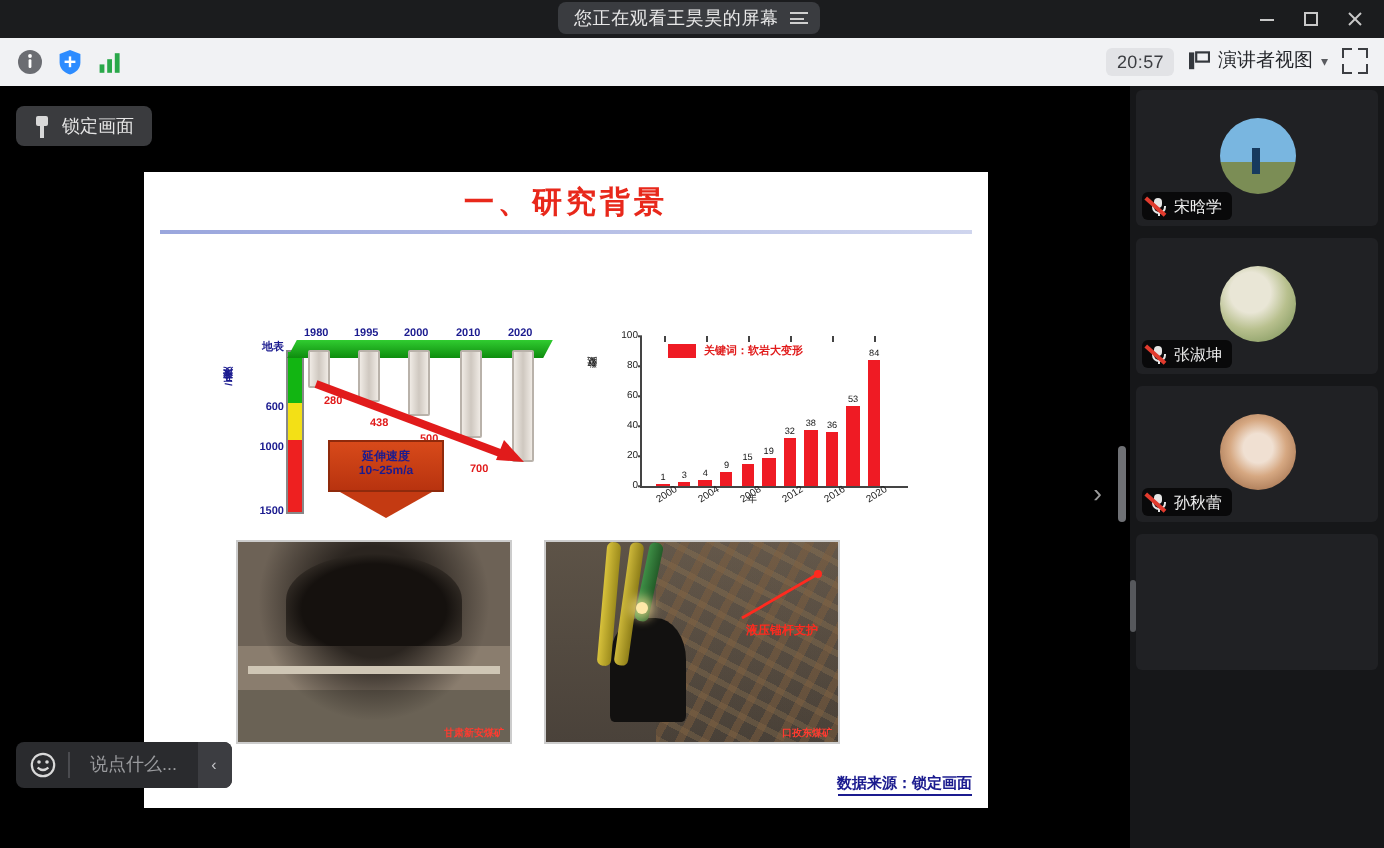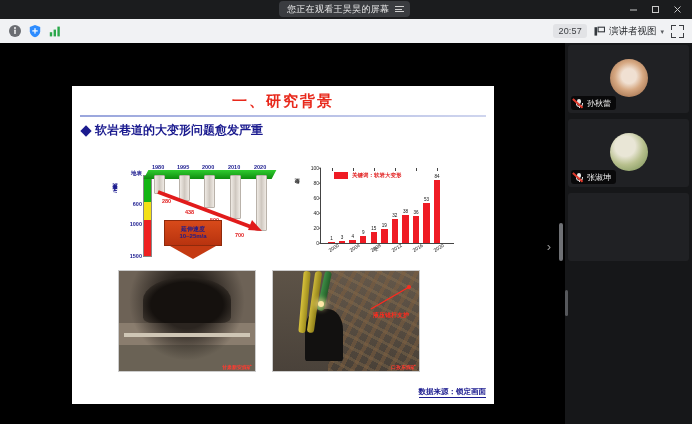--- a/index.html
+++ b/index.html
@@ -44,21 +44,21 @@
     background: #f1f2f4; display: flex; align-items: center;
   }
   .tb-left { display: flex; align-items: center; gap: 5px; margin-left: 7px; }
   .tb-icon {
     width: 15px; height: 15px; border-radius: 3px;
     display: flex; align-items: center; justify-content: center;
   }
   .tb-icon.info { }
   .tb-icon.shield { }
   .tb-icon.signal { }
-  .tb-right { margin-left: auto; display: flex; align-items: flex-end; gap: 7px; margin-right: 8px; }
+  .tb-right { margin-left: auto; display: flex; align-items: flex-start; gap: 7px; margin-right: 8px; }
   .clock {
     background: #e2e3e6; color: #3b3d41; font-size: 9px;
     padding: 2px 5px; border-radius: 3px; letter-spacing: .2px;
   }
   .viewmode {
     display: flex; align-items: center; gap: 4px;
     color: #26282c; font-size: 9.5px;
   }
   .viewmode .vm-icon { width: 11px; height: 11px; position: relative; }
   .caret { font-size: 7px; color: #5a5c60; }
@@ -382,30 +382,30 @@
         <span></span>
           <span></span>
           <span></span>
           <span></span>
       </div>
     </div>
   </div>
 
   <div class="stage">
 
+    <div class="lock-btn">
+      <span class="pin-ico"></span>
+      <span>锁定画面</span>
+    </div>
 
     <div class="slide">
 
       <div class="slide-title">一、研究背景</div>
       <div class="title-rule"></div>
 
-      <div class="head-line">
-        <span class="diamond"></span>
-        <span>软岩巷道的大变形问题愈发严重</span>
-      </div>
 
       <div class="fig-left">
         <div class="vert-axis-label">开采深度/m</div>
 
         <div class="depth-ticks">
           <div style="top:2px;">地表</div>
           <div style="top:33px;">600</div>
           <div style="top:53px;">1000</div>
           <div style="top:85px;">1500</div>
         </div>
@@ -520,52 +520,77 @@
         <span class="photo-annot" style="right:10px;top:40px;">液压锚杆支护</span>
         <span class="photo-caption">口孜东煤矿</span>
       </div>
 
       <div class="source-bar">数据来源：锁定画面</div>
     </div>
 
     <div class="next-chevron">›</div>
     <div class="stage-scrollbar"></div>
 
+    <div class="chat-dock">
+      <div class="chat-emoji">
+        <svg width="13" height="13" viewBox="0 0 13 13">
+          <circle cx="6.5" cy="6.5" r="5.6" fill="none" stroke="#d9d9d9" stroke-width="1.1"></circle>
+          <circle cx="4.5" cy="5" r=".9" fill="#d9d9d9"></circle>
+          <circle cx="8.5" cy="5" r=".9" fill="#d9d9d9"></circle>
+          <path d="M3.8 7.8 Q6.5 10.2 9.2 7.8" stroke="#d9d9d9" stroke-width="1.1" fill="none"></path>
+        </svg>
+      </div>
+      <span class="chat-div"></span>
+      <div class="chat-input">说点什么...</div>
+      <div class="chat-collapse">‹</div>
+    </div>
   </div>
 
   <div class="rail">
 
 
+    <div class="tile">
+      <span class="avatar av-1"></span>
+      <div class="name-chip">
+        <span class="mic muted">
+            <span class="cap"></span>
+            <span class="arc"></span>
+            <span class="stem"></span>
+            <span class="slash"></span>
+          </span>
+        <span>宋晗学</span>
+      </div>
+    </div>
+
+    <div class="tile">
+      <span class="avatar av-2"></span>
+      <div class="name-chip">
+        <span class="mic muted">
+            <span class="cap"></span>
+            <span class="arc"></span>
+            <span class="stem"></span>
+            <span class="slash"></span>
+          </span>
+        <span>张淑坤</span>
+      </div>
+    </div>
 
     <div class="tile">
       <span class="avatar av-3"></span>
       <div class="name-chip">
         <span class="mic muted">
             <span class="cap"></span>
             <span class="arc"></span>
             <span class="stem"></span>
             <span class="slash"></span>
           </span>
         <span>孙秋蕾</span>
       </div>
     </div>
 
-    <div class="tile">
-      <span class="avatar av-2"></span>
-      <div class="name-chip">
-        <span class="mic muted">
-            <span class="cap"></span>
-            <span class="arc"></span>
-            <span class="stem"></span>
-            <span class="slash"></span>
-          </span>
-        <span>张淑坤</span>
-      </div>
-    </div>
-
 
     <div class="tile">
       
       
     </div>
 
     <div class="rail-scroll"></div>
   </div>
 </div>
 

